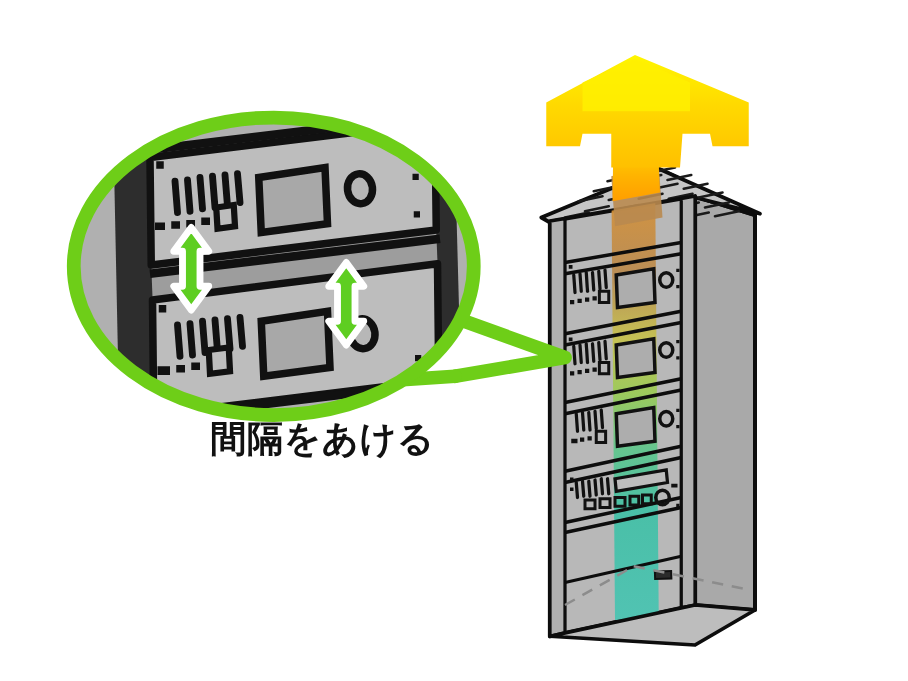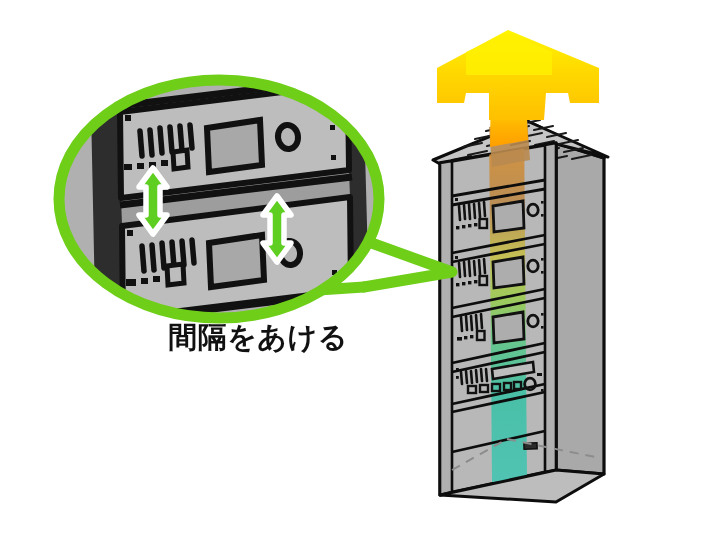--- a/index.html
+++ b/index.html
@@ -12,20 +12,21 @@
     width: 726px;
     height: 545px;
     overflow: hidden;
     font-family: "Liberation Sans", "DejaVu Sans", sans-serif;
   }
   #stage {
     position: relative;
     width: 726px;
     height: 382px;
     background: #ffffff;
+    margin-top: 14px;
   }
   #art {
     position: absolute;
     left: 0;
     top: 0;
     width: 726px;
     height: 545px;
   }
   .caption-layer {
     position: absolute;

